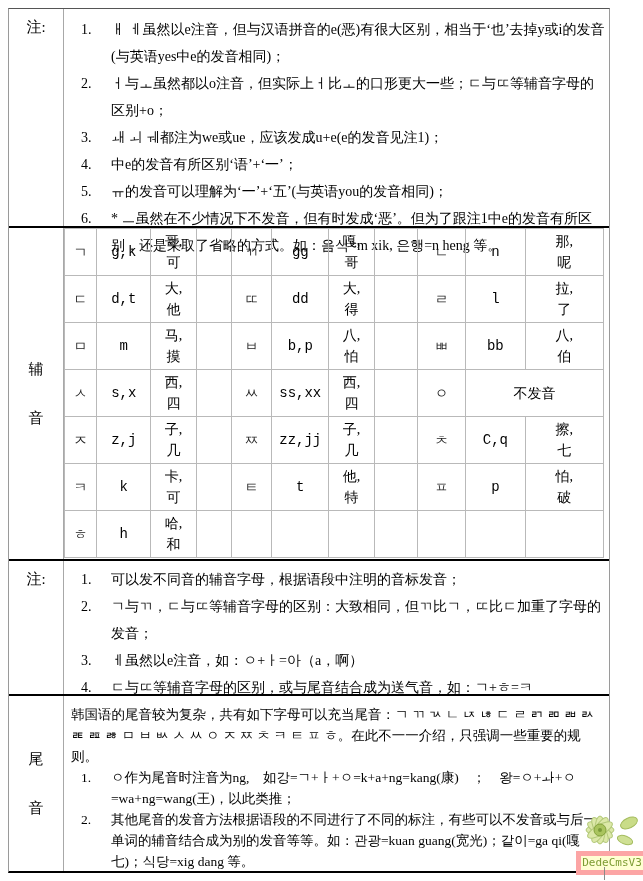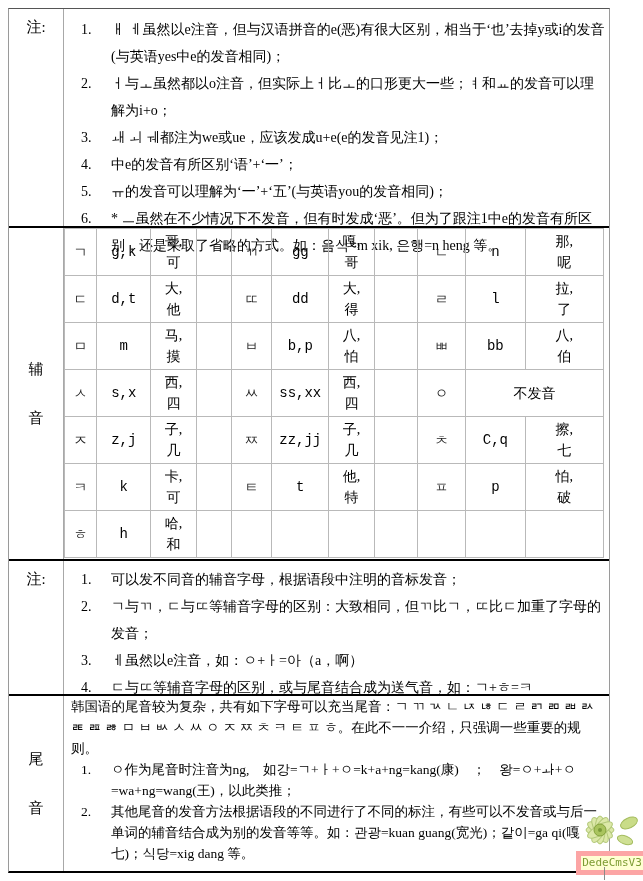--- a/index.html
+++ b/index.html
@@ -44,21 +44,21 @@
       <div class="lbl topnote">
           <span>注:</span>
         </div>
       <div class="body notes">
         <div class="item">
             <span class="num">1.</span>
             <span class="txt">ㅐ ㅔ虽然以e注音，但与汉语拼音的e(恶)有很大区别，相当于‘也’去掉y或i的发音(与英语yes中e的发音相同)；</span>
           </div>
         <div class="item">
             <span class="num">2.</span>
-            <span class="txt">ㅓ与ㅗ虽然都以o注音，但实际上ㅓ比ㅗ的口形更大一些；ㅕ和ㅛ的发音可以理解为i+o；</span>
+            <span class="txt">ㅓ与ㅗ虽然都以o注音，但实际上ㅓ比ㅗ的口形更大一些；ㄷ与ㄸ等辅音字母的区别+o；</span>
           </div>
         <div class="item">
             <span class="num">3.</span>
             <span class="txt">ㅙ ㅚ ㅞ都注为we或ue，应该发成u+e(e的发音见注1)；</span>
           </div>
         <div class="item">
             <span class="num">4.</span>
             <span class="txt">中e的发音有所区别‘语’+‘一’；</span>
           </div>
         <div class="item">
@@ -228,21 +228,21 @@
             <span class="txt">ㄷ与ㄸ等辅音字母的区别，或与尾音结合成为送气音，如：ㄱ+ㅎ=ㅋ</span>
           </div>
       </div>
     </div>
 
     <div class="sec tight" style="height:175px;">
       <div class="lbl stack">
         <span>尾</span>
         <span>音</span>
       </div>
-      <div class="body notes" style="padding-top:0;">
+      <div class="body notes" style="padding-top:8px;">
         <div class="intro">韩国语的尾音较为复杂，共有如下字母可以充当尾音：ㄱ ㄲ ㄳ ㄴ ㄵ ㄶ ㄷ ㄹ ㄺ ㄻ ㄼ ㄽ ㄾ ㄿ ㅀ ㅁ ㅂ ㅄ ㅅ ㅆ ㅇ ㅈ ㅉ ㅊ ㅋ ㅌ ㅍ ㅎ。在此不一一介绍，只强调一些重要的规则。</div>
         <div class="item">
             <span class="num">1.</span>
             <span class="txt">ㅇ作为尾音时注音为ng,　如강=ㄱ+ㅏ+ㅇ=k+a+ng=kang(康)　；　왕=ㅇ+ㅘ+ㅇ=wa+ng=wang(王)，以此类推；</span>
           </div>
         <div class="item">
             <span class="num">2.</span>
             <span class="txt">其他尾音的发音方法根据语段的不同进行了不同的标注，有些可以不发音或与后一单词的辅音结合成为别的发音等等。如：관광=kuan guang(宽光)；같이=ga qi(嘎七)；식당=xig dang 等。</span>
           </div>
       </div>

